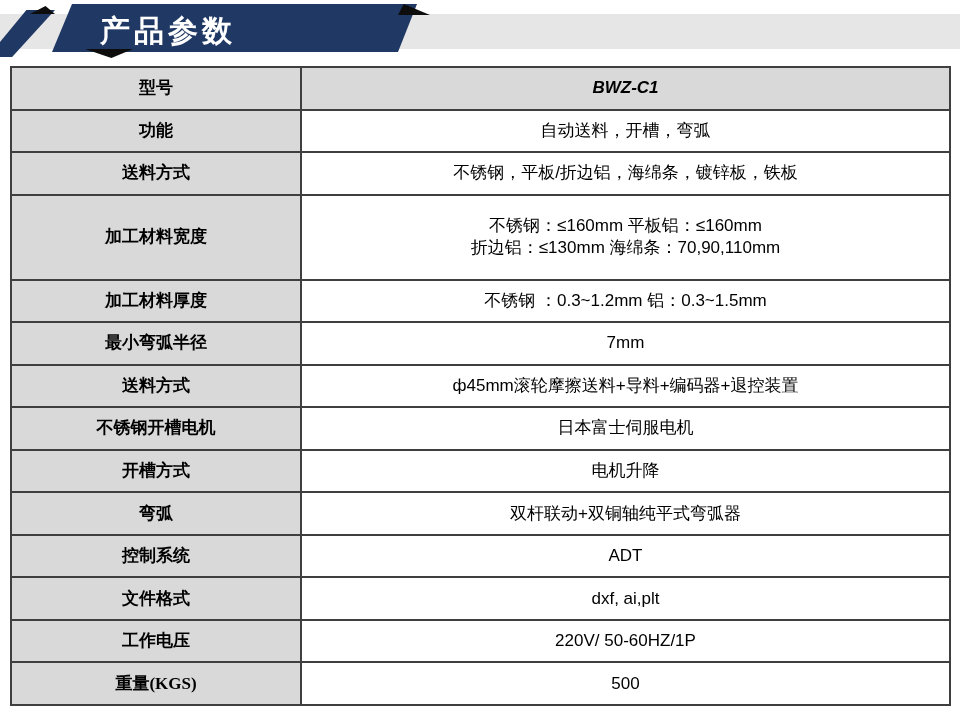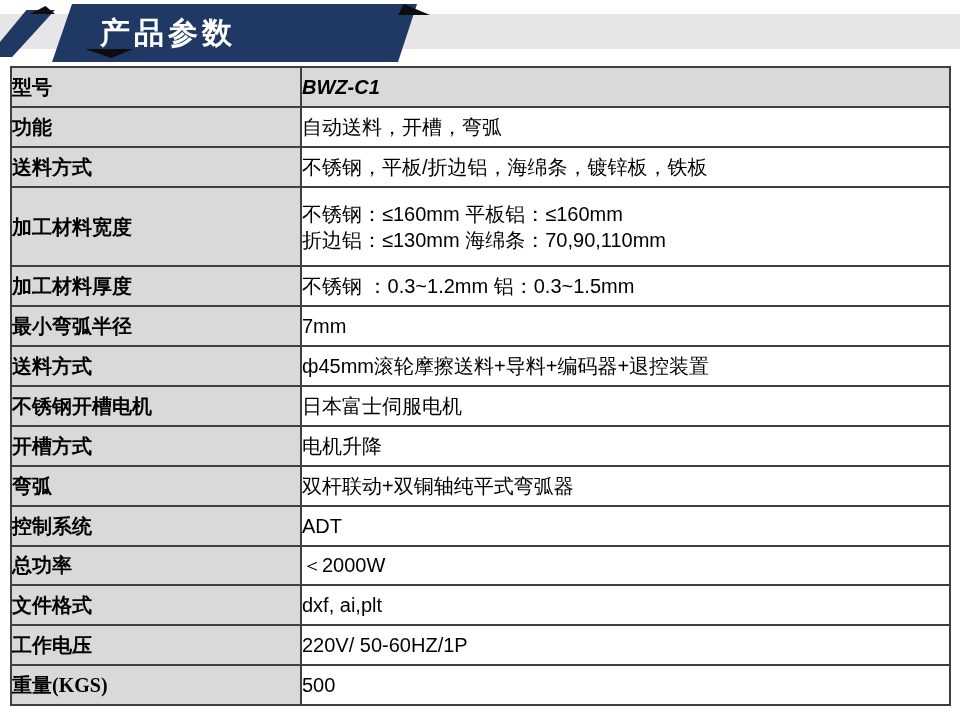--- a/index.html
+++ b/index.html
@@ -16,44 +16,44 @@
   .band{position:absolute;left:0;right:0;top:14px;height:35px;background:var(--band-gray);}
   .ribbon-left{
     position:absolute;left:0;top:10px;width:55px;height:47px;background:var(--navy);
     clip-path:polygon(48% 0,100% 0,22% 100%,0 100%,0 68%);
   }
   .ribbon-left-fold{
     position:absolute;left:30px;top:6px;width:25px;height:8px;background:var(--black-accent);
     clip-path:polygon(0 100%,100% 100%,62% 0);
   }
   .banner-main{
-    position:absolute;left:52px;top:4px;width:365px;height:58px;background:var(--navy);
+    position:absolute;left:52px;top:4px;width:365px;height:48px;background:var(--navy);
     clip-path:polygon(20px 0,100% 0,346px 100%,0 100%);
-    display:flex;align-items:center;
+    display:flex;align-items:flex-end;
   }
   .banner-title{
     margin-left:48px;color:var(--banner-text);font-size:30px;font-weight:700;
     letter-spacing:4px;font-family:"Liberation Sans","DejaVu Sans",sans-serif;
   }
   .banner-fold-bl{
     position:absolute;left:85px;top:49px;width:48px;height:9px;background:var(--black-accent);
     clip-path:polygon(0 0,100% 0,55% 100%);
   }
   .banner-fold-tr{
     position:absolute;left:398px;top:4px;width:32px;height:11px;background:var(--black-accent);
     clip-path:polygon(18% 0,100% 100%,0 100%);
   }
   
   table.spec{
     position:absolute;left:10px;top:66px;width:941px;height:640px;
     border-collapse:collapse;table-layout:fixed;
   }
   table.spec td{
-    border:2px solid var(--border);vertical-align:middle;text-align:left;
-    font-size:20px;line-height:1.3;overflow:hidden;
+    border:2px solid var(--border);vertical-align:middle;text-align:center;
+    font-size:17px;line-height:1.3;overflow:hidden;
   }
   table.spec tr{height:35px;}
   table.spec tr.row-tall{height:70px;margin-top:8px;}
   td.param{
     width:290px;background:var(--cell-gray);font-weight:700;
     font-family:"Liberation Serif","DejaVu Serif",serif;
   }
   td.value{background:#ffffff;font-family:"Liberation Sans","DejaVu Sans",sans-serif;}
   tr.row-header td.value{background:var(--cell-gray);font-weight:700;font-style:italic;}
 </style>
@@ -112,24 +112,20 @@
     </tr>
     <tr>
       <td class="param">弯弧</td>
       <td class="value">双杆联动+双铜轴纯平式弯弧器</td>
     </tr>
     <tr>
       <td class="param">控制系统</td>
       <td class="value">ADT</td>
     </tr>
     <tr>
-      <td class="param">总功率</td>
-      <td class="value">＜2000W</td>
-    </tr>
-    <tr>
       <td class="param">文件格式</td>
       <td class="value">dxf, ai,plt</td>
     </tr>
     <tr>
       <td class="param">工作电压</td>
       <td class="value">220V/ 50-60HZ/1P</td>
     </tr>
     <tr>
       <td class="param">重量(KGS)</td>
       <td class="value">500</td>

